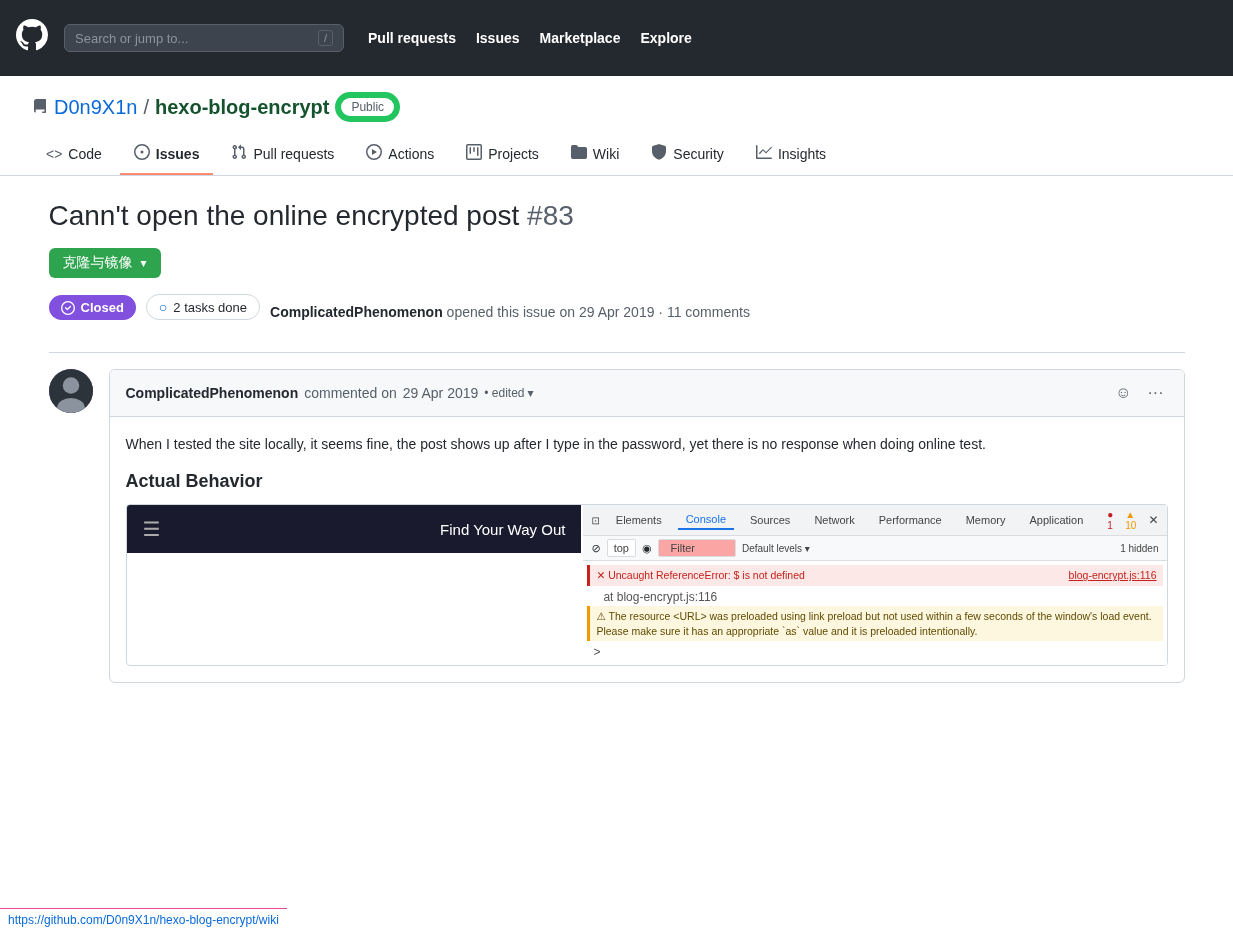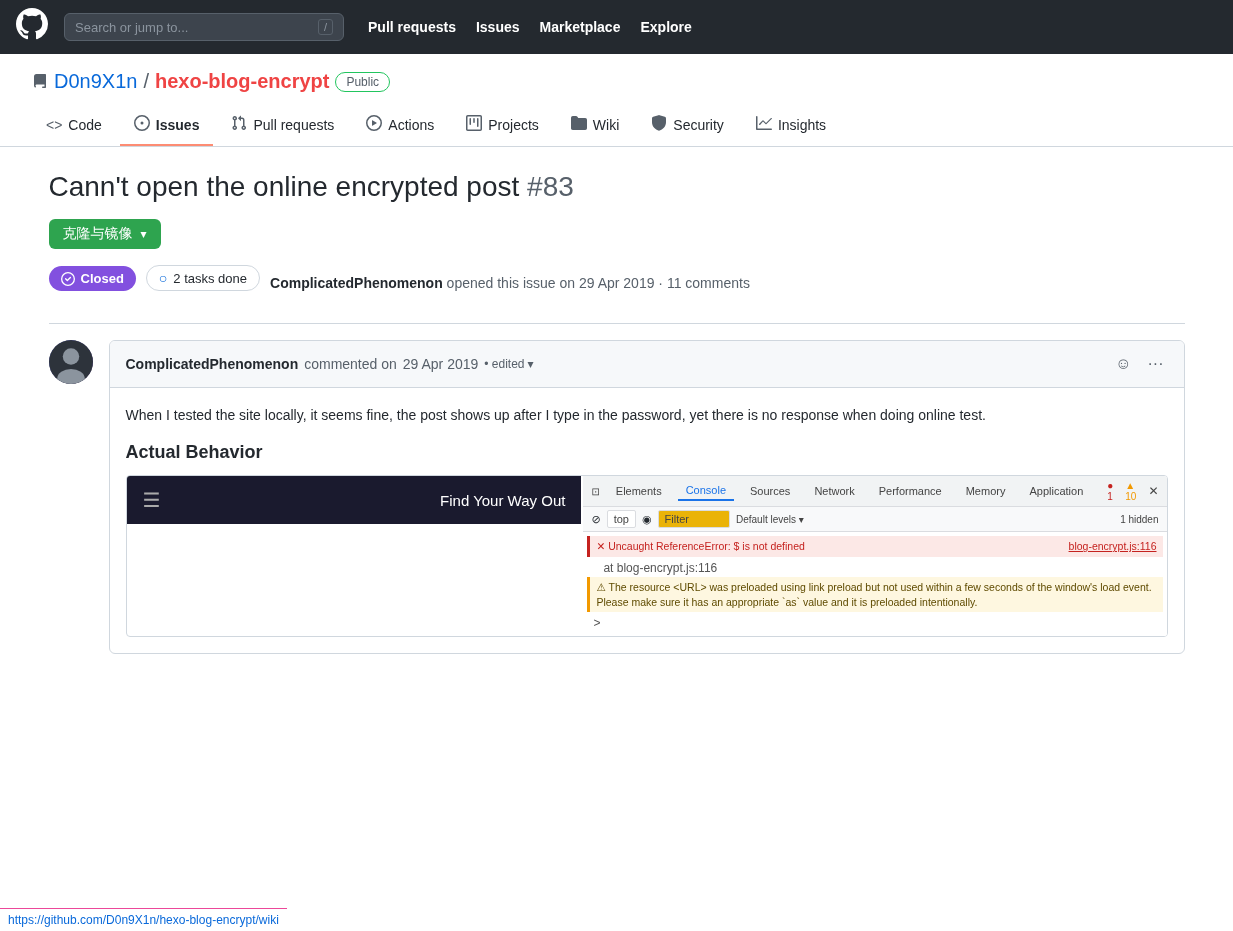--- a/index.html
+++ b/index.html
@@ -1,21 +1,21 @@
 <!DOCTYPE html>
 <html><head>
   <meta charset="utf-8">
   <style>
     * { box-sizing: border-box; margin: 0; padding: 0; }
     body { font-family: -apple-system, BlinkMacSystemFont, "Segoe UI", Helvetica, Arial, sans-serif; font-size: 14px; background: #ffffff; color: #24292f; }
 
     
     .top-nav {
       background: #24292f;
-      height: 54px;
+      height: 76px;
       display: flex;
       align-items: center;
       padding: 0 16px;
       gap: 16px;
     }
     .top-nav-logo {
       color: white;
       font-size: 24px;
     }
     .search-box {
@@ -72,28 +72,28 @@
       margin-bottom: 12px;
     }
     .repo-breadcrumb a {
       color: #0969da;
       text-decoration: none;
       font-size: 20px;
       font-weight: 400;
     }
     .repo-breadcrumb .separator { color: #57606a; font-size: 20px; }
     .repo-breadcrumb .repo-name {
-      color: #ef4444;
+      color: #14532d;
       font-weight: 600;
       font-size: 20px;
       text-decoration: none;
     }
     .public-badge {
       background: transparent;
-      border: 1px solid #22c55e;
+      border: 6px solid #22c55e;
       border-radius: 20px;
       padding: 2px 10px;
       font-size: 12px;
       color: #57606a;
       font-weight: 500;
     }
 
     
     .tab-nav {
       display: flex;
@@ -344,24 +344,24 @@
     }
     .devtools-url {
       background: white;
       border: 1px solid #dadce0;
       border-radius: 2px;
       padding: 2px 6px;
       font-size: 11px;
       color: #444;
     }
     .devtools-filter {
-      background: #eab308;
+      background: #fca5a5;
       border: 1px solid #dadce0;
       border-radius: 2px;
-      padding: 2px 40px 2px 6px;
+      padding: 2px 40px 2px 12px;
       font-size: 11px;
       color: #444;
     }
     .devtools-body {
       padding: 4px;
       background: white;
       font-size: 10.5px;
     }
     .error-line {
       background: #fce8e6;

